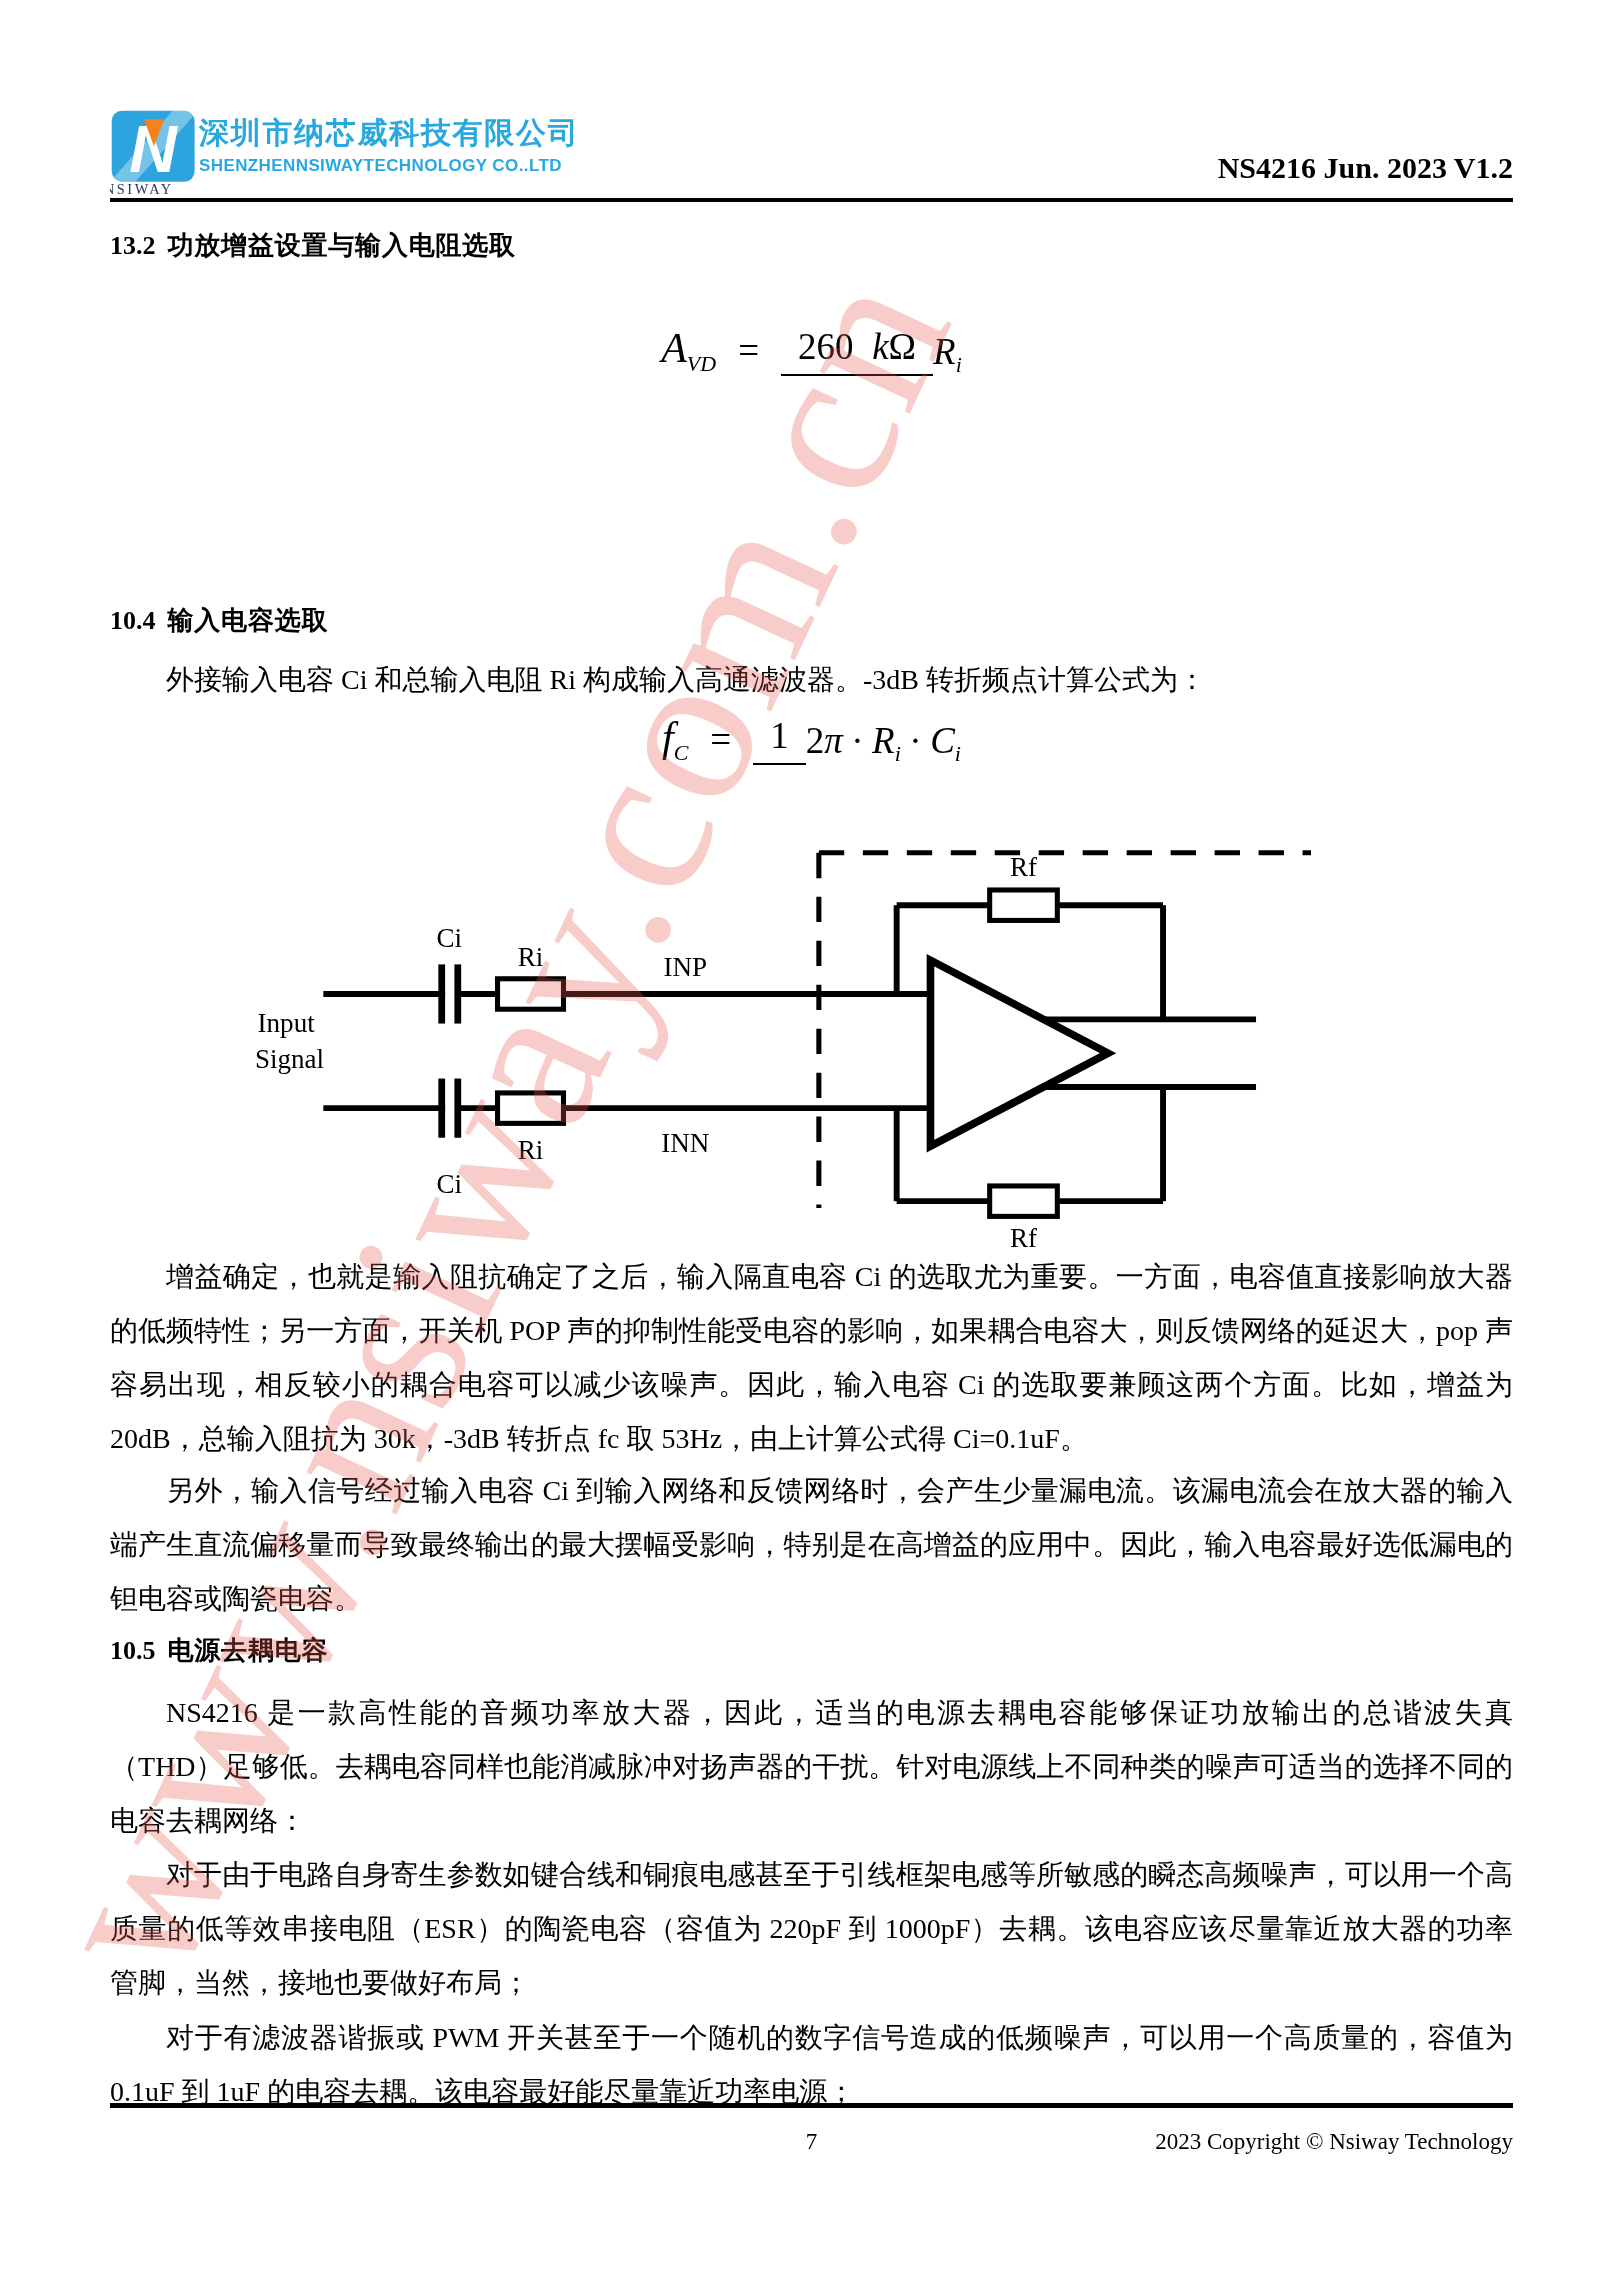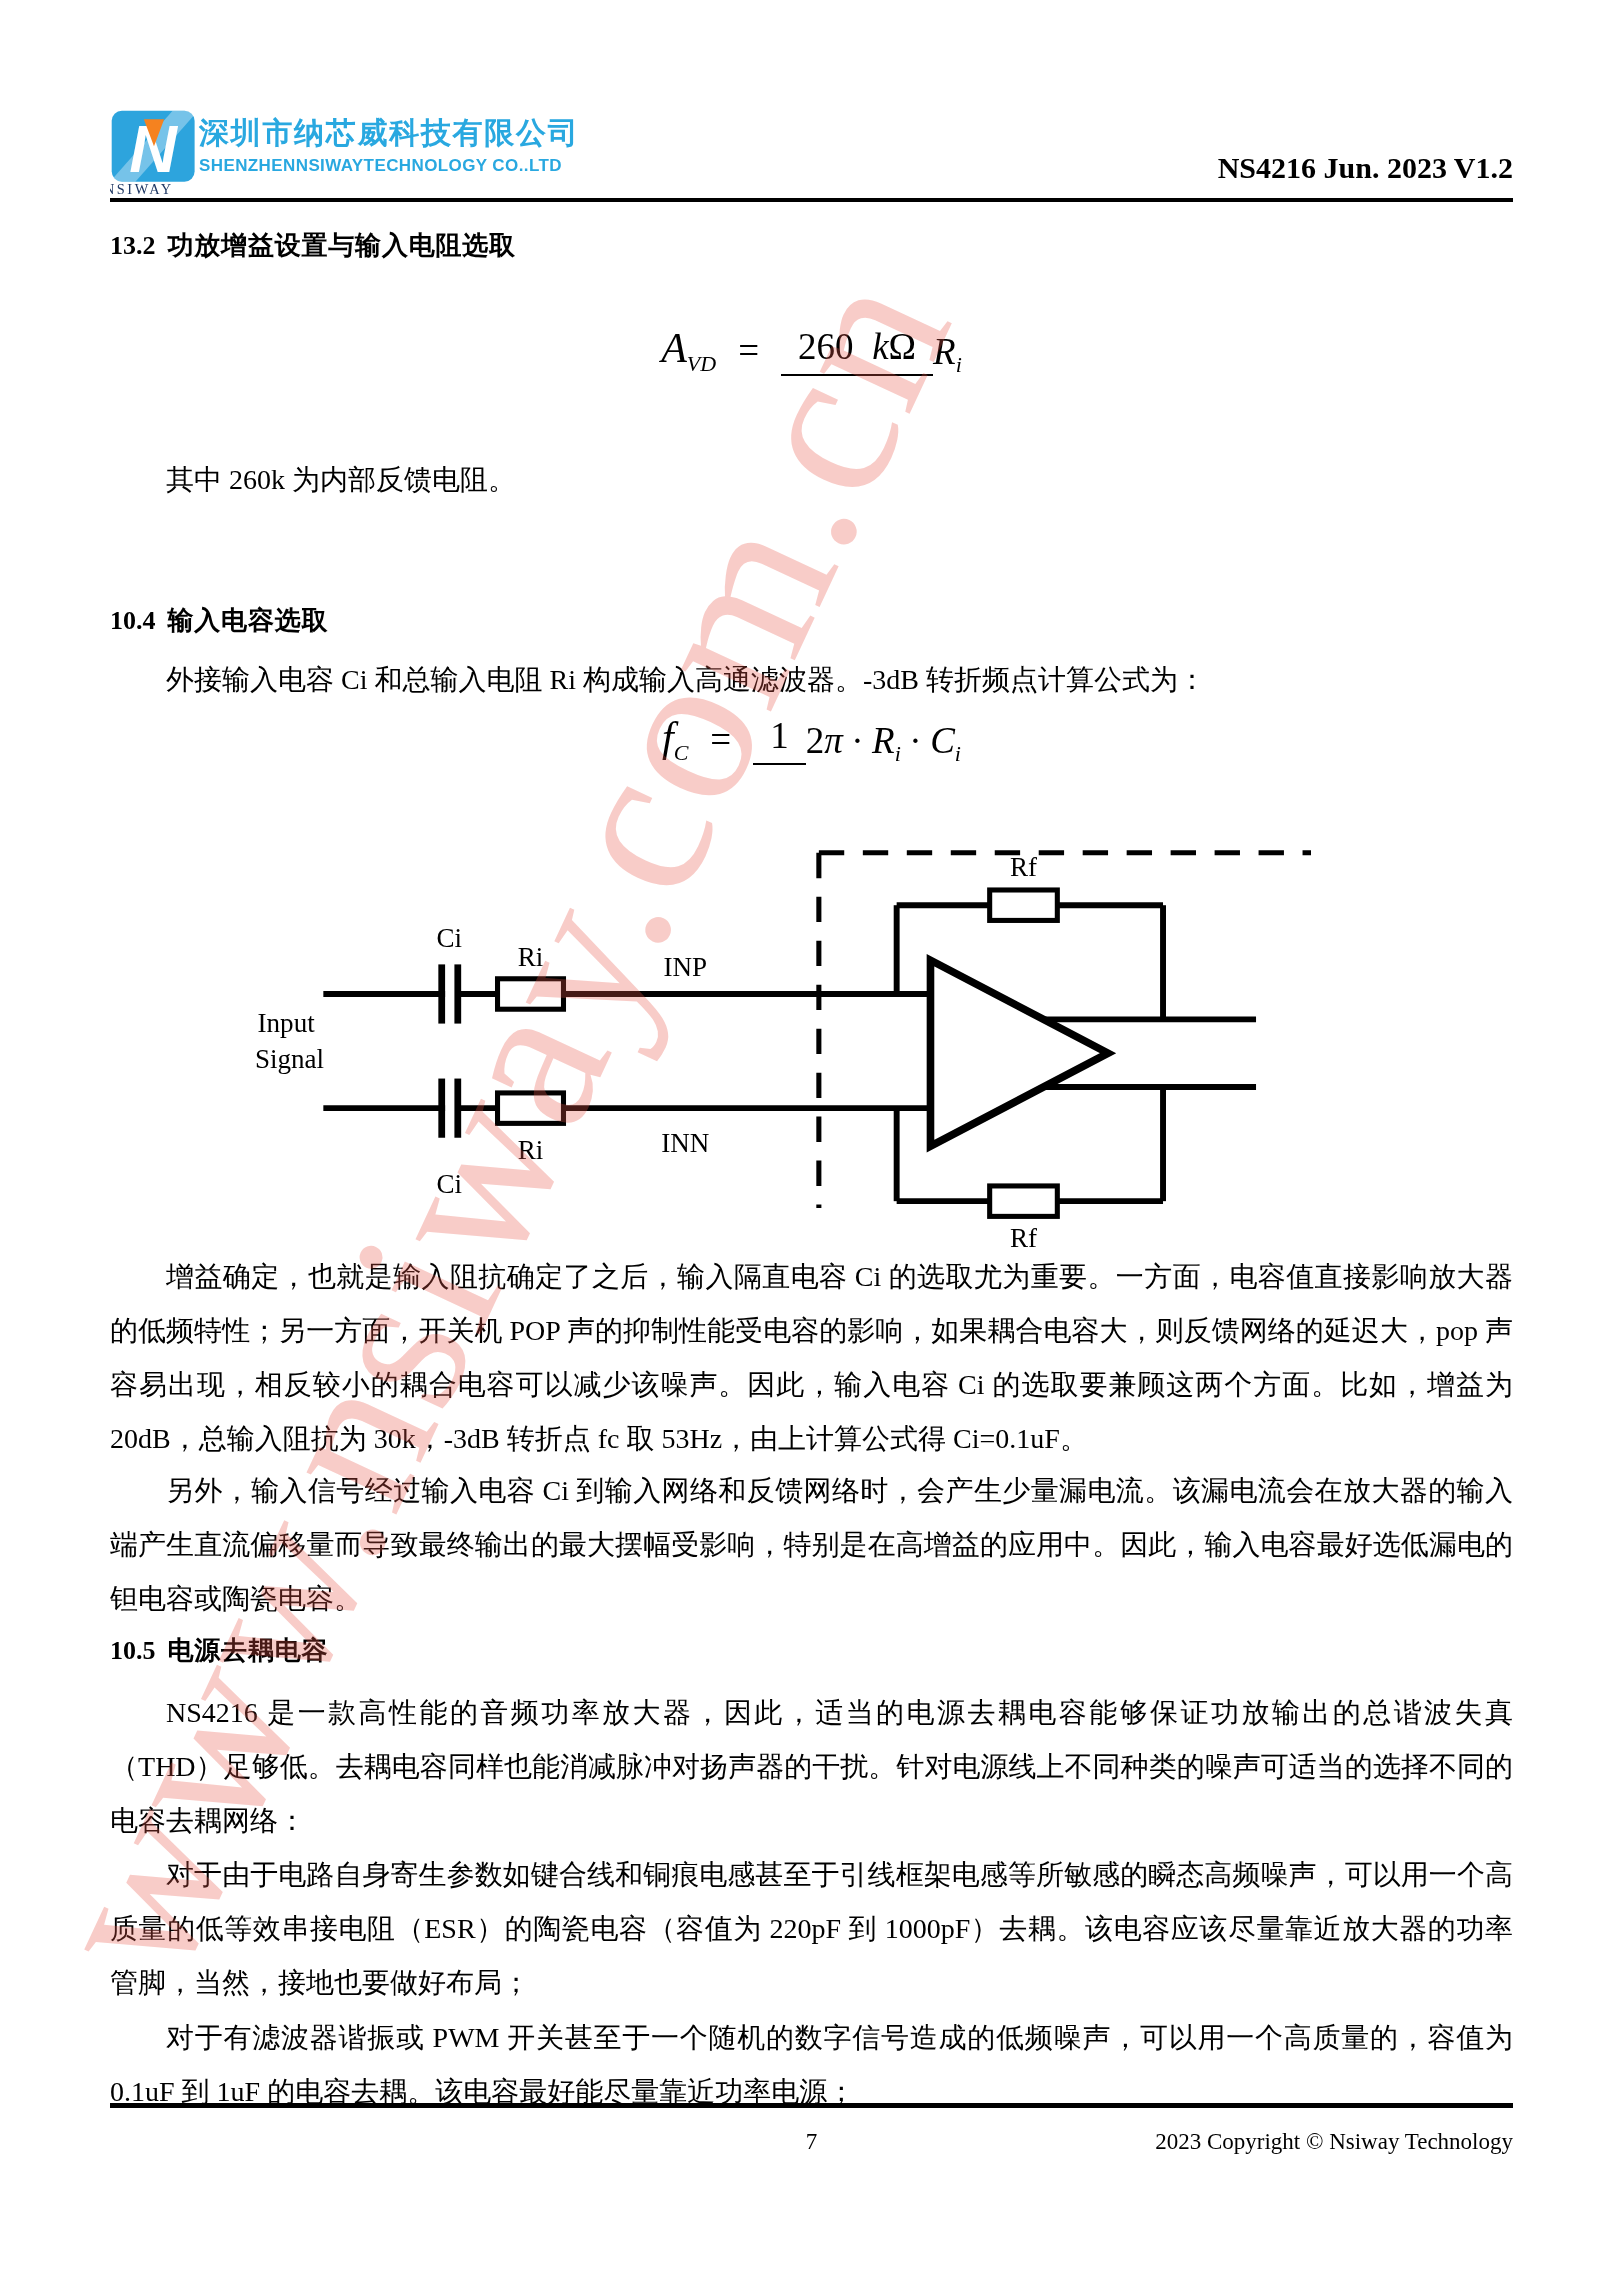--- a/index.html
+++ b/index.html
@@ -91,21 +91,20 @@
 
   <div class="formula-row" style="top:323px">
     <span style="font-size:42px"><span class="it">A</span><sub class="f-sub">VD</sub></span>
     <span class="f-eq">=</span>
     <span class="frac">
       <span class="num"><span>260</span><span class="num-gap"></span><span class="it">k</span><span>Ω</span></span>
       <span class="den"><span class="it">R</span><sub class="f-sub">i</sub></span>
     </span>
   </div>
 
-  <p class="body-line indent" style="top:453px">其中 260k 为内部反馈电阻。</p>
 
   <h2 class="sec-h" style="top:602px">
     <span class="sec-num">10.4</span><span class="sec-title">输入电容选取</span>
   </h2>
   <p class="body-line indent" style="top:653px">外接输入电容 Ci 和总输入电阻 Ri 构成输入高通滤波器。-3dB 转折频点计算公式为：</p>
 
   <div class="formula-row" style="top:712px">
     <span style="font-size:42px"><span class="it">f</span><sub class="f-sub">C</sub></span>
     <span class="f-eq">=</span>
     <span class="frac">

